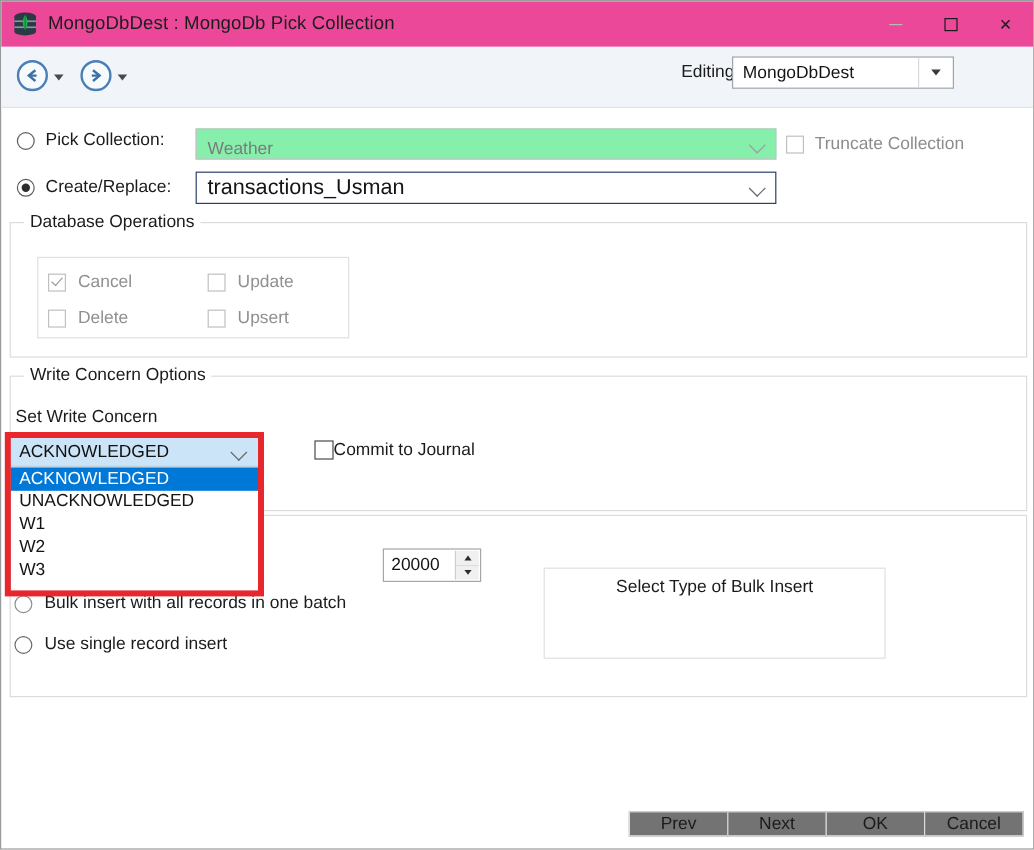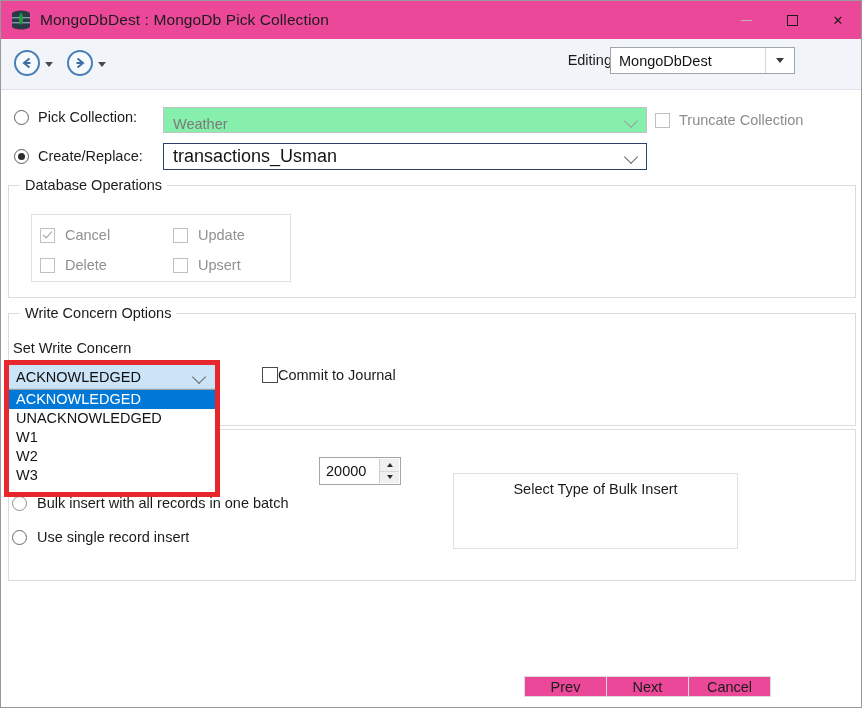--- a/index.html
+++ b/index.html
@@ -437,21 +437,21 @@
 
   
   .footer {
     position: absolute;
     left: 524px; top: 675px;
     display: flex;
   }
   .fbtn {
     width: 83px;
     height: 21px;
-    background: #ec4899;
+    background: #737373;
     border: 1px solid #dcdcdc;
     box-sizing: border-box;
     margin-left: -1px;
     font-size: 14.5px;
     color: #1b1b1b;
     display: flex;
     align-items: center;
     justify-content: center;
     font-family: "Liberation Sans", sans-serif;
   }
@@ -607,16 +607,17 @@
   </div>
 
   <div class="inner-panel" id="bulk-type-panel"></div>
   <div class="bulk-type-title">Select Type of Bulk Insert</div>
 
   <div class="annot"></div>
 
   <div class="footer">
     <div class="fbtn">Prev</div>
     <div class="fbtn">Next</div>
+    <div class="fbtn">OK</div>
     <div class="fbtn">Cancel</div>
   </div>
 
 </div>
 
 </body></html>

